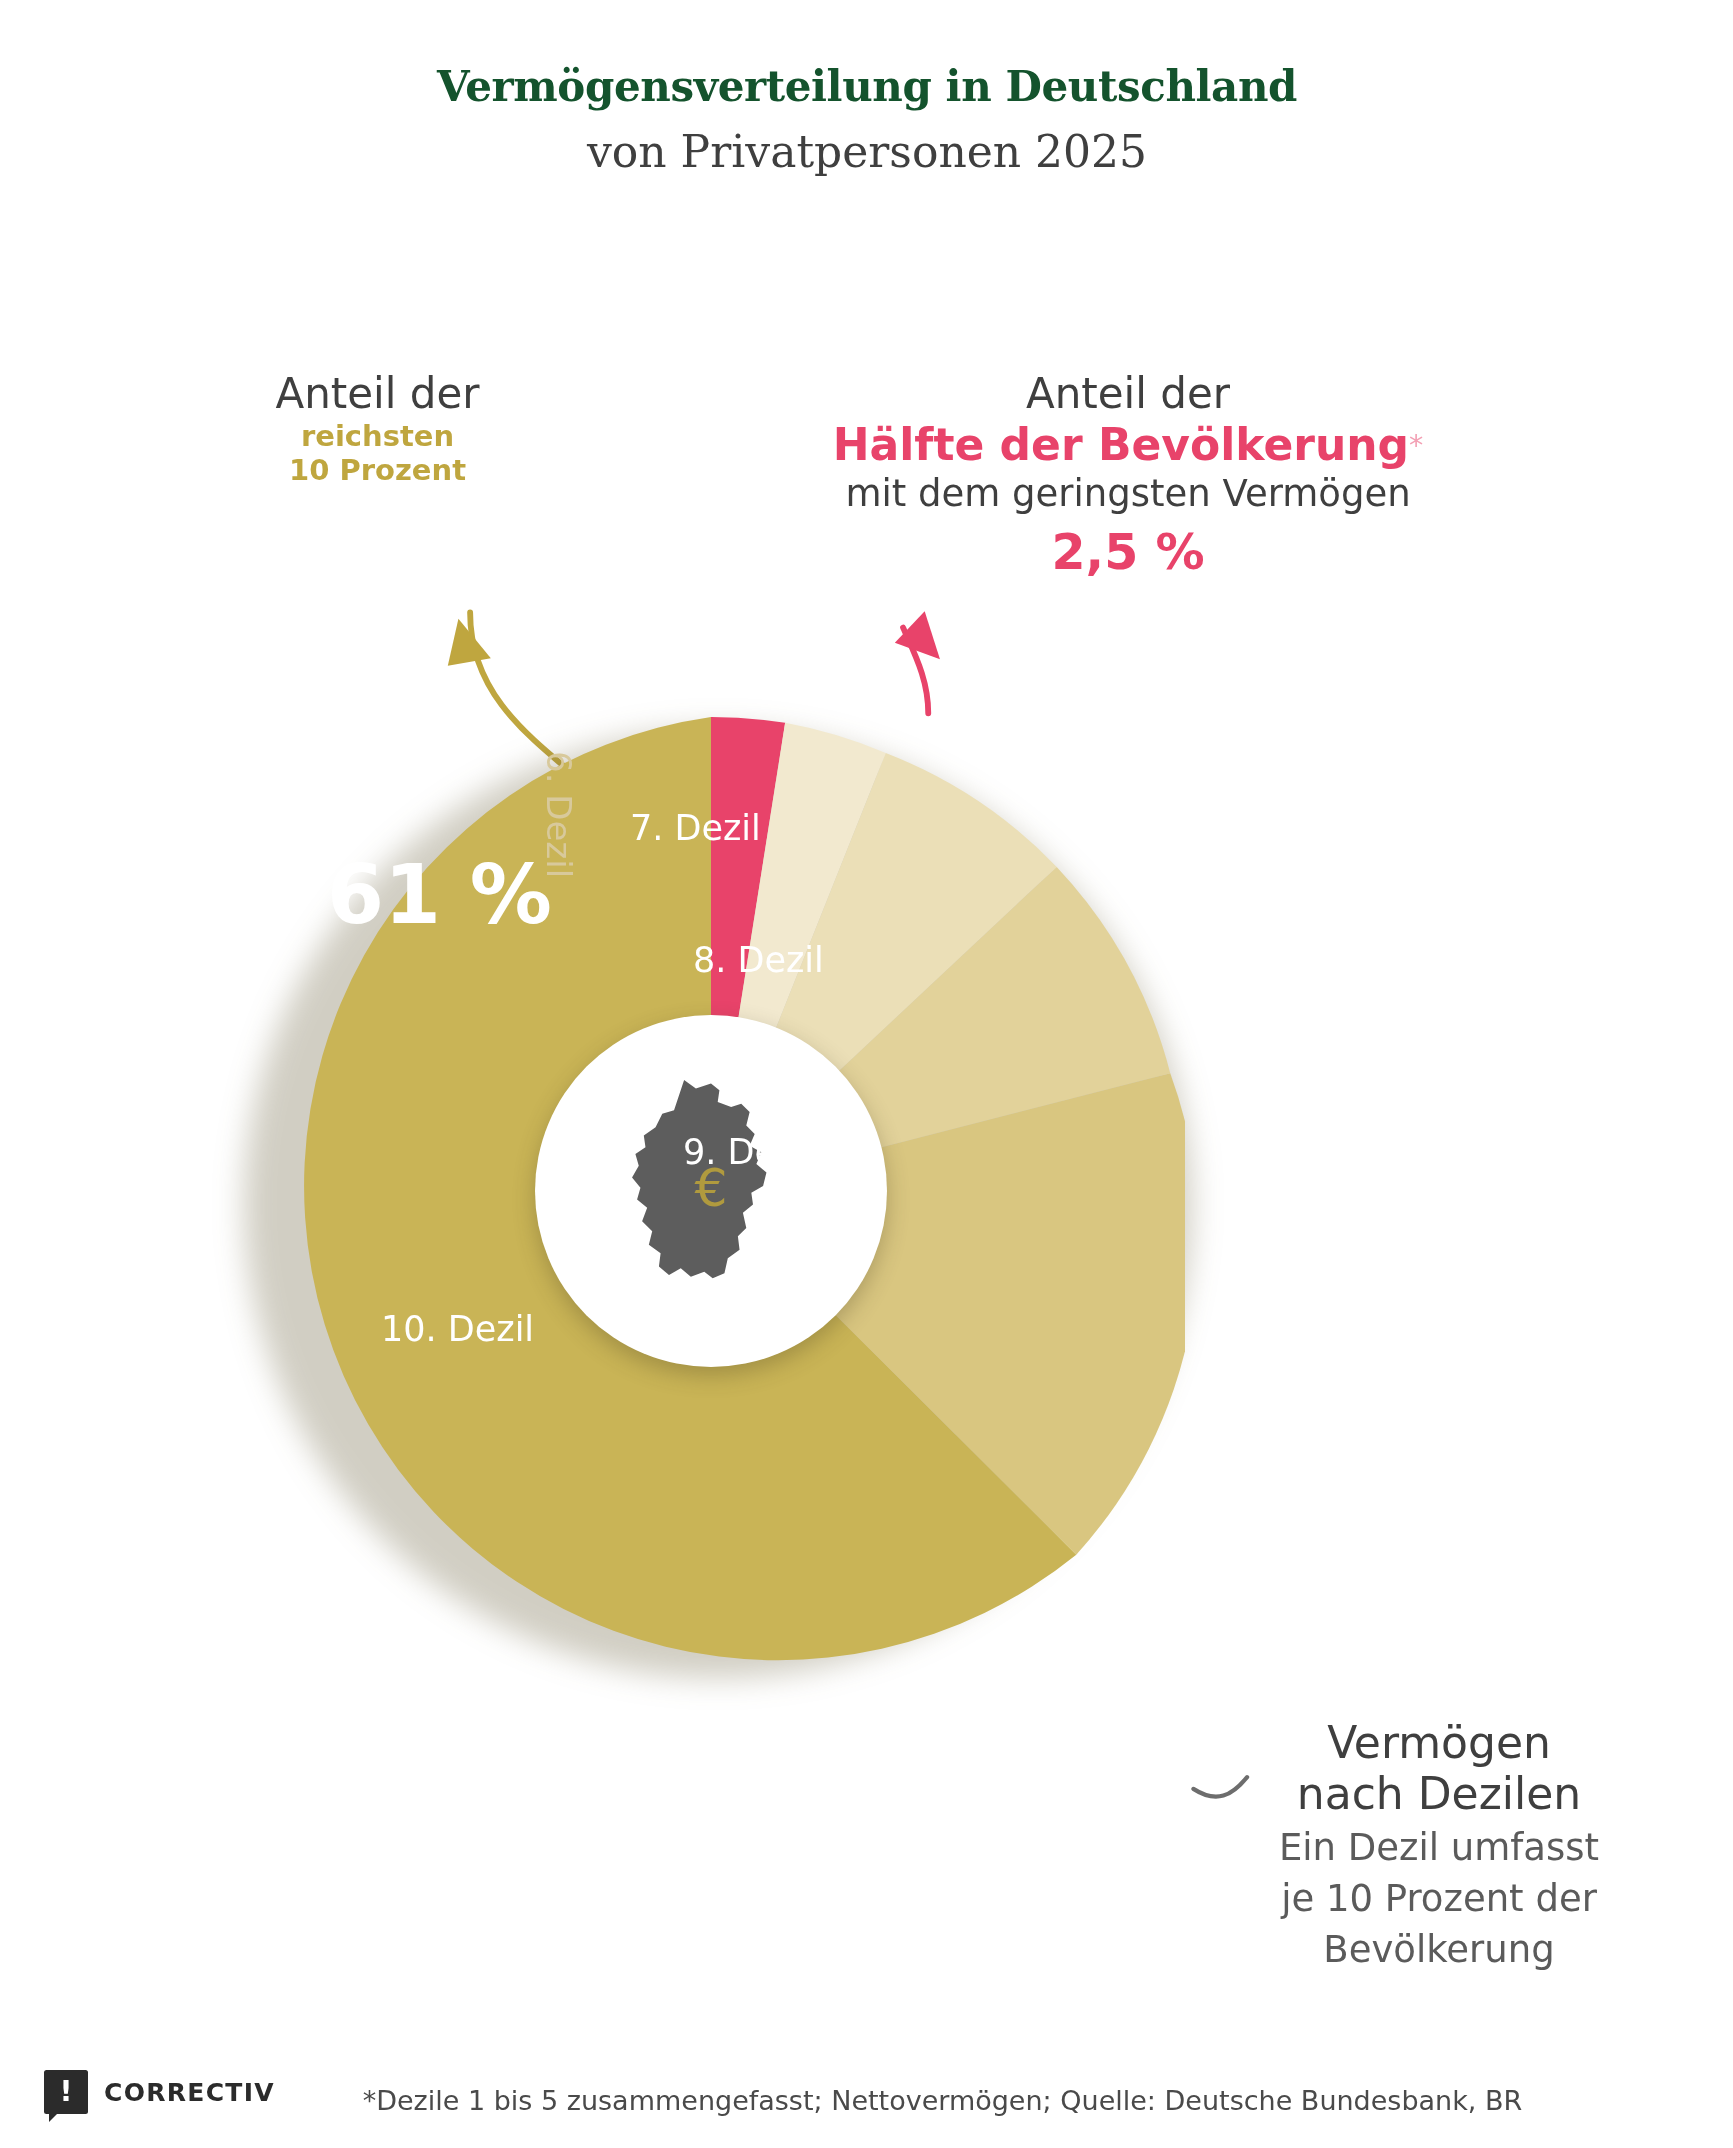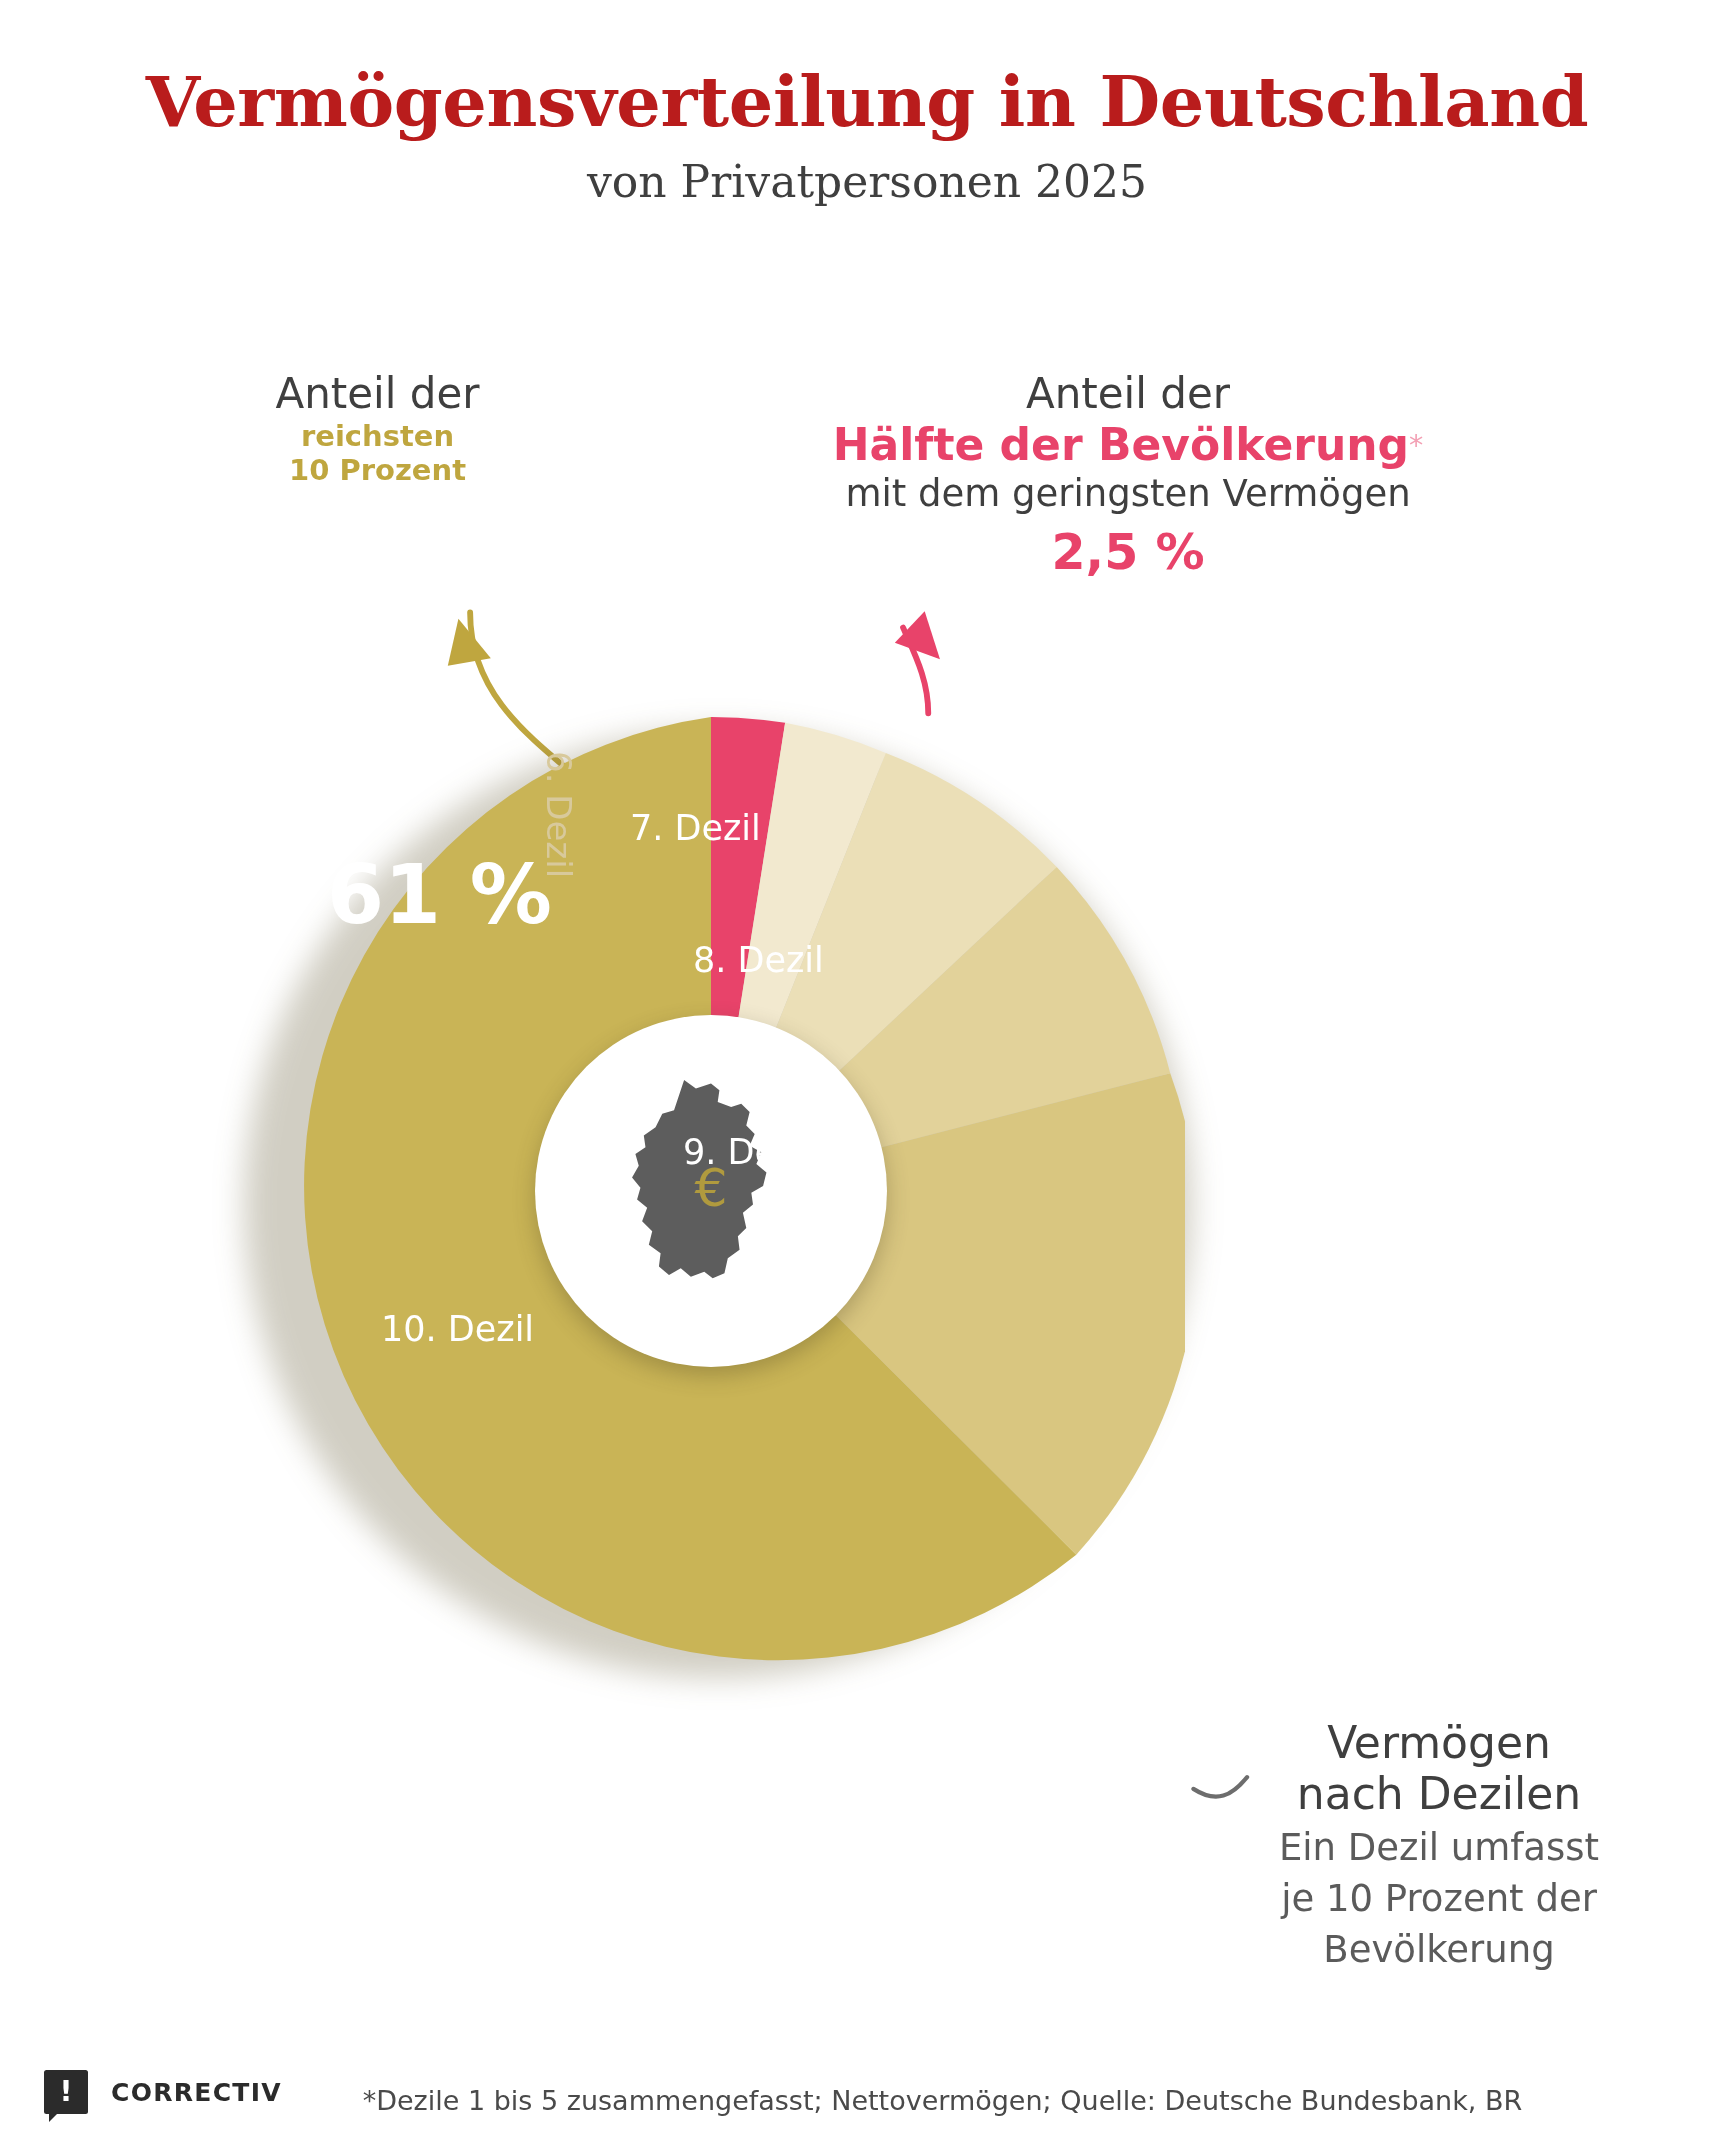--- a/index.html
+++ b/index.html
@@ -23,23 +23,23 @@
 
   
   .header {
     position: absolute;
     top: 65px;
     left: 0;
     width: 100%;
     text-align: center;
   }
   .title {
-    font-size: 70px;
-    font-weight: bold;
-    color: #b91c1c;
+    font-size: 42px;
+    font-weight: bold;
+    color: #14532d;
     letter-spacing: -0.4px;
     line-height: 1.05;
     font-family: "DejaVu Serif", serif;
   }
   .subtitle {
     margin-top: 17px;
     font-size: 44px;
     color: #3f3f3f;
     font-family: "DejaVu Serif", serif;
   }
@@ -200,21 +200,21 @@
     color: #4a4a4a;
     padding-left: 151px;
     box-sizing: border-box;
   }
   .logo {
     position: absolute;
     left: 44px;
     bottom: 34px;
     display: flex;
     align-items: center;
-    gap: 23px;
+    gap: 16px;
   }
   .logo-mark {
     width: 44px;
     height: 44px;
     background: #2b2b2b;
     position: relative;
     border-radius: 2.5px;
   }
   .logo-mark::after {
     content: "!";

